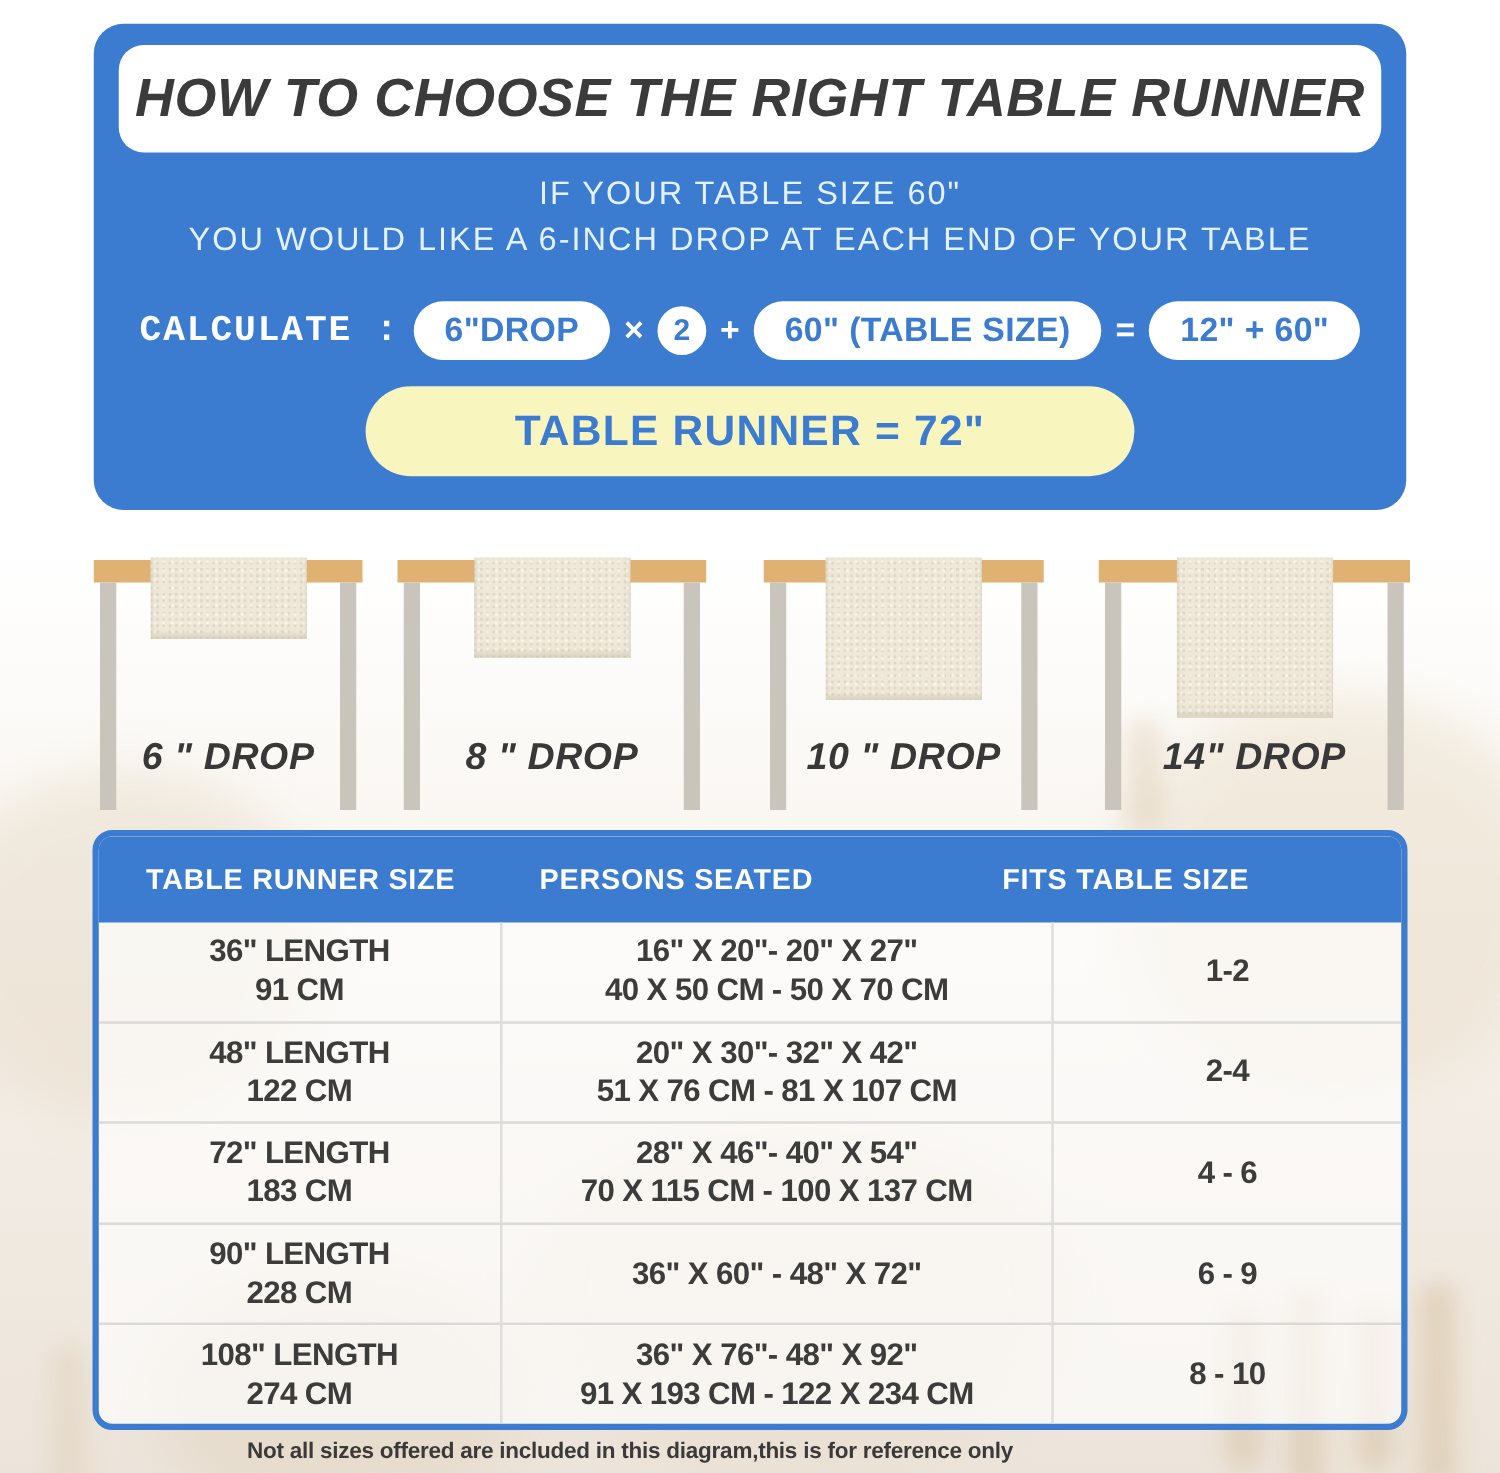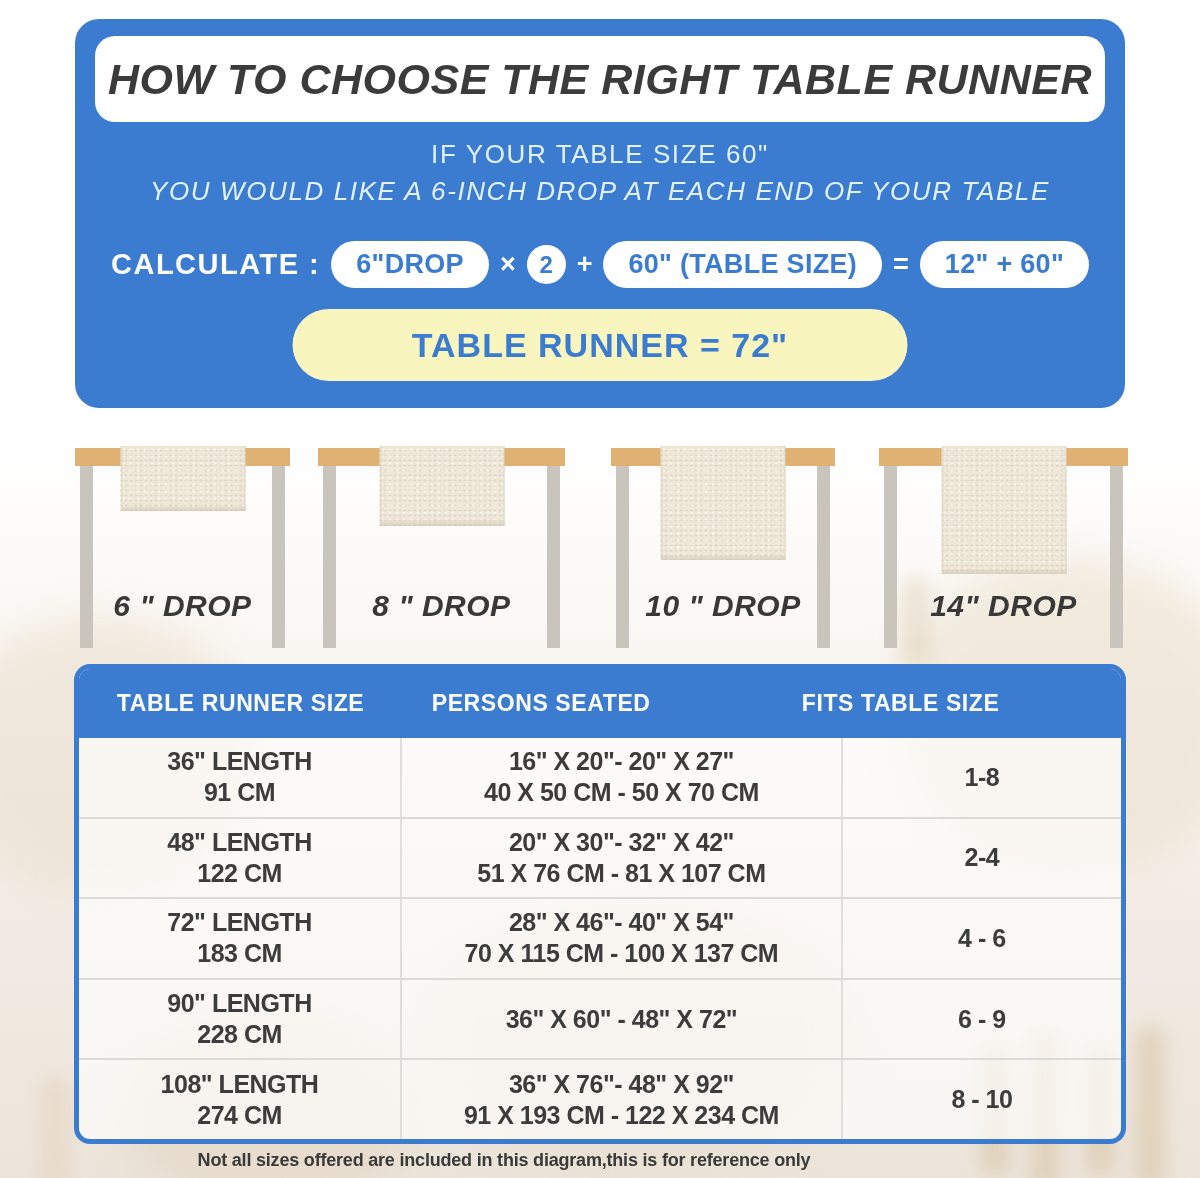--- a/index.html
+++ b/index.html
@@ -20,23 +20,23 @@
   .cb3 { left:1085px; top:1030px; } .cb4 { left:1135px; top:1010px; height:165px; }
   .cb5 { left:40px; top:1060px; opacity:.3; } .cb6 { left:900px; top:560px; height:90px; opacity:.35; }
 
   
   .hero { position:absolute; left:75px; top:3px; width:1050px; height:389px;
           background:#3b7cd1; border-radius:24px; }
   .title-box { position:absolute; left:20px; top:17px; right:20px; height:86px;
                background:#ffffff; border-radius:20px; display:flex; align-items:center; justify-content:center; }
   .title { font-style:italic; font-weight:900; font-size:43px; color:#3b3b3b; letter-spacing:.5px; white-space:nowrap; }
   .sub { position:absolute; left:0; right:0; text-align:center; color:#e3f1fa; font-size:26px; letter-spacing:1.6px; font-weight:400; }
-  .sub1 { top:120px; } .sub2 { top:157px;font-style:italic; }
+  .sub1 { top:120px; } .sub2 { top:157px; }
   .calc-row { position:absolute; top:222px; left:0; right:0; display:flex; align-items:center; justify-content:center; gap:11px; }
-  .calc-label { color:#ffffff; font-weight:800; font-size:29px; letter-spacing:1.5px; }
+  .calc-label { color:#ffffff; font-weight:800; font-size:29px; letter-spacing:1.5px;font-family:Liberation Mono, monospace; }
   .pill { background:#ffffff; color:#3b7cd1; font-weight:800; font-size:27px;
           border-radius:999px; padding:8px 25px; white-space:nowrap; letter-spacing:.3px; }
   .op { color:#ffffff; font-weight:800; font-size:27px; }
   .circle { width:39px; height:39px; border-radius:50%; background:#ffffff; color:#3b7cd1;
             display:flex; align-items:center; justify-content:center; font-weight:800; font-size:24px; }
   .result-pill { position:absolute; top:290px; left:50%; transform:translateX(-50%);
                  width:615px; height:72px; background:#f8f5bf; border-radius:40px;
                  display:flex; align-items:center; justify-content:center;
                  color:#3b7cd1; font-weight:800; font-size:34px; letter-spacing:1px; }
 
@@ -160,21 +160,21 @@
       <div class="st-row">
         <div class="cell c1">
           <div>36" LENGTH</div>
           <div>91 CM</div>
         </div>
         <div class="cell c2">
           <div>16" X 20"- 20" X 27"</div>
           <div>40 X 50 CM - 50 X 70 CM</div>
         </div>
         <div class="cell c3">
-          <div>1-8</div>
+          <div>1-2</div>
         </div>
       </div>
       <div class="st-row">
         <div class="cell c1">
           <div>48" LENGTH</div>
           <div>122 CM</div>
         </div>
         <div class="cell c2">
           <div>20" X 30"- 32" X 42"</div>
           <div>51 X 76 CM - 81 X 107 CM</div>

